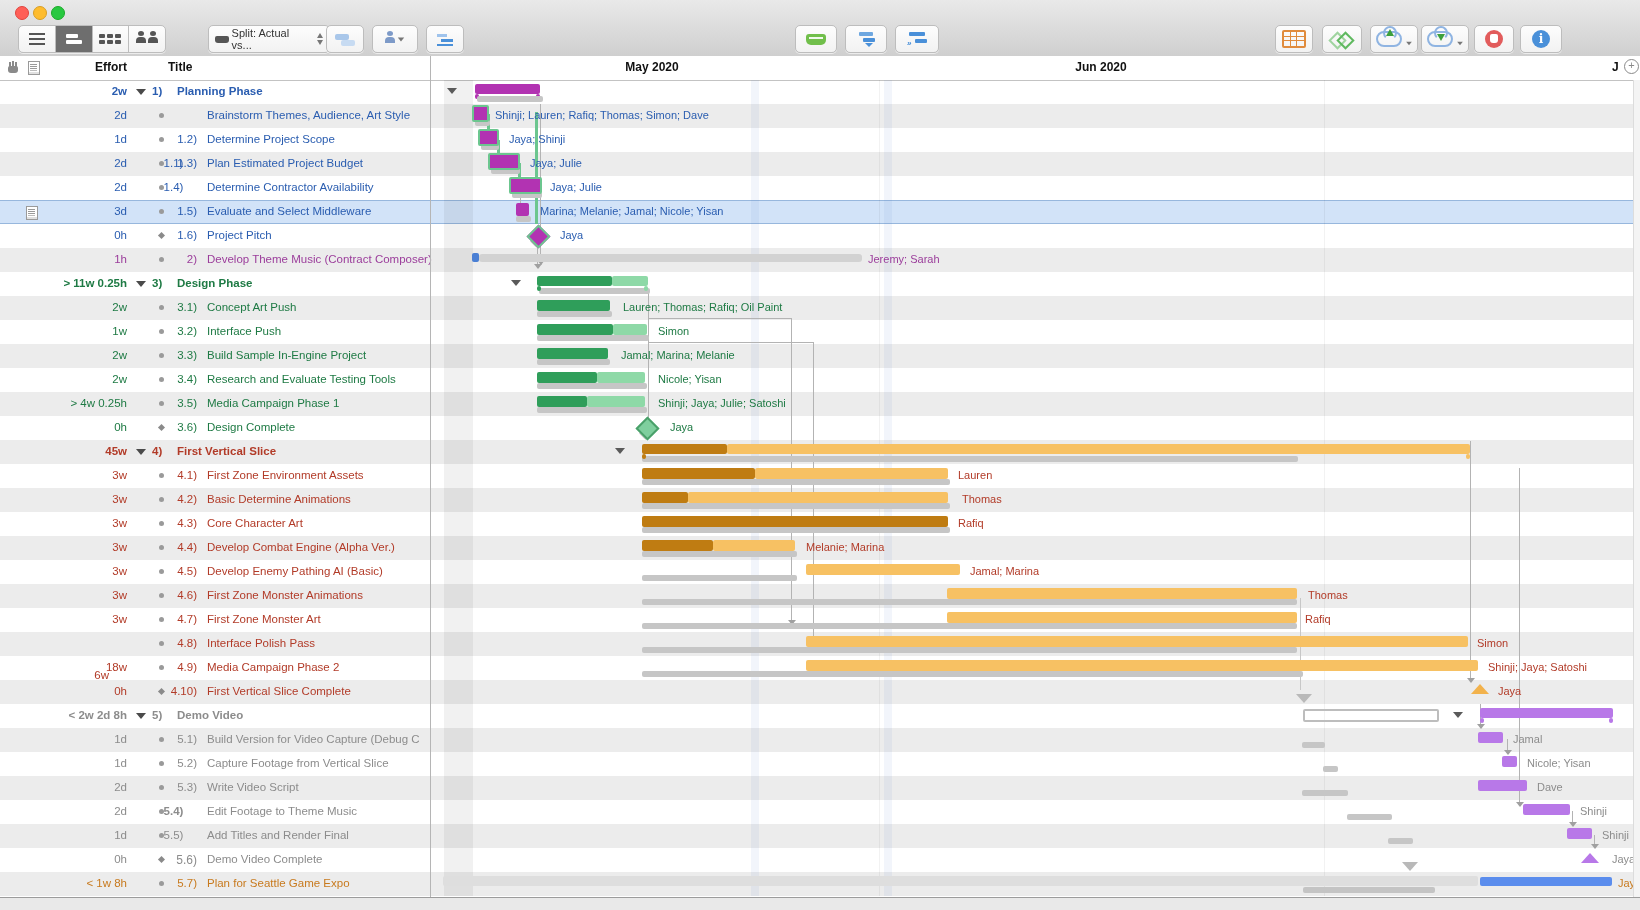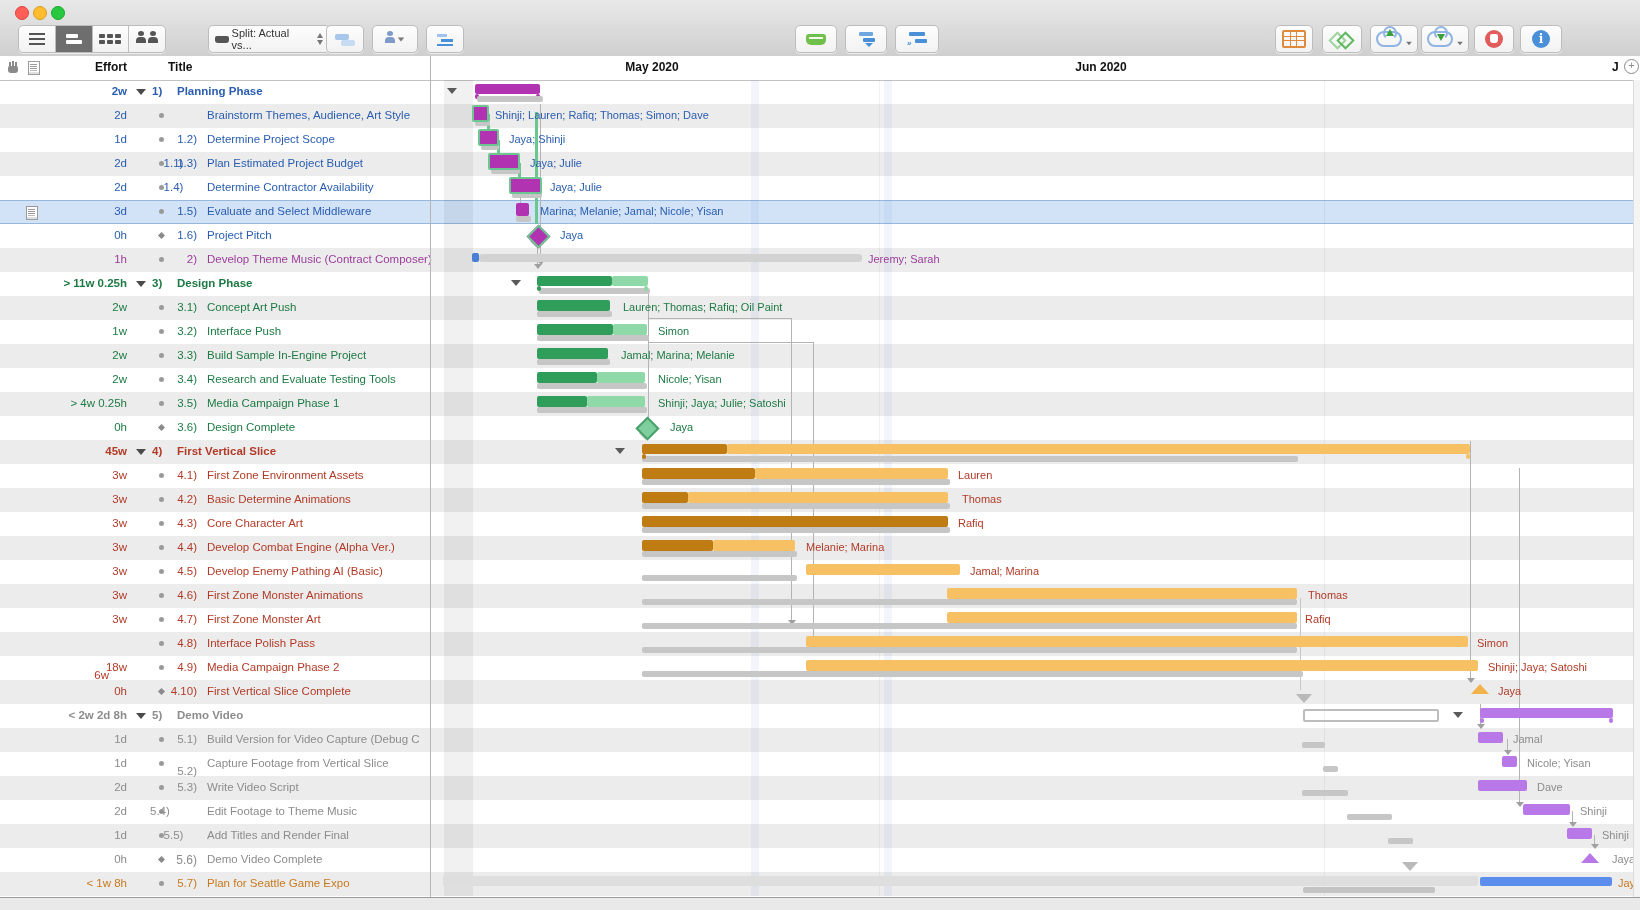--- a/index.html
+++ b/index.html
@@ -502,29 +502,29 @@
       <div class="abs" style="left: 20px; top: 709px; width: 107px; text-align: right; color: rgb(140, 140, 140); font-size: 11.5px; font-weight: bold; white-space: nowrap;">&lt; 2w 2d 8h</div>
       <div class="abs" style="left: 136px; top: 713px; width: 0px; height: 0px; border-left: 5px solid transparent; border-right: 5px solid transparent; border-top: 6px solid rgb(74, 74, 74);"></div>
       <div class="abs" style="left: 152px; top: 709px; color: rgb(140, 140, 140); font-size: 11.5px; font-weight: bold;">5)</div>
       <div class="abs" style="left: 177px; top: 709px; color: rgb(140, 140, 140); font-size: 11.5px; font-weight: bold; white-space: nowrap;">Demo Video</div>
       <div class="abs" style="left: 20px; top: 733px; width: 107px; text-align: right; color: rgb(140, 140, 140); font-size: 11.5px; font-weight: normal; white-space: nowrap;">1d</div>
       <div class="abs" style="left: 159px; top: 737px; width: 5px; height: 5px; background: rgb(154, 154, 154); border-radius: 50%;"></div>
       <div class="abs" style="left: 150px; top: 733px; width: 47px; text-align: right; color: rgb(140, 140, 140); font-size: 11.5px;">5.1)</div>
       <div class="abs" style="left: 207px; top: 733px; color: rgb(140, 140, 140); font-size: 11.5px; white-space: nowrap;">Build Version for Video Capture (Debug C</div>
       <div class="abs" style="left: 20px; top: 757px; width: 107px; text-align: right; color: rgb(140, 140, 140); font-size: 11.5px; font-weight: normal; white-space: nowrap;">1d</div>
       <div class="abs" style="left: 159px; top: 761px; width: 5px; height: 5px; background: rgb(154, 154, 154); border-radius: 50%;"></div>
-      <div class="abs" style="left: 150px; top: 757px; width: 47px; text-align: right; color: rgb(140, 140, 140); font-size: 11.5px; margin-top: 8px;">5.2)</div>
+      <div class="abs" style="left: 150px; top: 757px; width: 47px; text-align: right; color: rgb(140, 140, 140); font-size: 11.5px;">5.2)</div>
       <div class="abs" style="left: 207px; top: 757px; color: rgb(140, 140, 140); font-size: 11.5px; white-space: nowrap;">Capture Footage from Vertical Slice</div>
       <div class="abs" style="left: 20px; top: 781px; width: 107px; text-align: right; color: rgb(140, 140, 140); font-size: 11.5px; font-weight: normal; white-space: nowrap;">2d</div>
       <div class="abs" style="left: 159px; top: 785px; width: 5px; height: 5px; background: rgb(154, 154, 154); border-radius: 50%;"></div>
       <div class="abs" style="left: 150px; top: 781px; width: 47px; text-align: right; color: rgb(140, 140, 140); font-size: 11.5px;">5.3)</div>
       <div class="abs" style="left: 207px; top: 781px; color: rgb(140, 140, 140); font-size: 11.5px; white-space: nowrap;">Write Video Script</div>
       <div class="abs" style="left: 20px; top: 805px; width: 107px; text-align: right; color: rgb(140, 140, 140); font-size: 11.5px; font-weight: normal; white-space: nowrap;">2d</div>
       <div class="abs" style="left: 159px; top: 809px; width: 5px; height: 5px; background: rgb(154, 154, 154); border-radius: 50%;"></div>
-      <div class="abs" style="left: 150px; top: 805px; width: 47px; text-align: left; color: rgb(140, 140, 140); font-size: 11.5px;">5.4)</div>
+      <div class="abs" style="left: 150px; top: 805px; width: 47px; text-align: center; color: rgb(140, 140, 140); font-size: 11.5px; font-weight: bold;">5.4)</div>
       <div class="abs" style="left: 207px; top: 805px; color: rgb(140, 140, 140); font-size: 11.5px; white-space: nowrap;">Edit Footage to Theme Music</div>
       <div class="abs" style="left: 20px; top: 829px; width: 107px; text-align: right; color: rgb(140, 140, 140); font-size: 11.5px; font-weight: normal; white-space: nowrap;">1d</div>
       <div class="abs" style="left: 159px; top: 833px; width: 5px; height: 5px; background: rgb(154, 154, 154); border-radius: 50%;"></div>
       <div class="abs" style="left: 150px; top: 829px; width: 47px; text-align: center; color: rgb(140, 140, 140); font-size: 11.5px;">5.5)</div>
       <div class="abs" style="left: 207px; top: 829px; color: rgb(140, 140, 140); font-size: 11.5px; white-space: nowrap;">Add Titles and Render Final</div>
       <div class="abs" style="left: 20px; top: 853px; width: 107px; text-align: right; color: rgb(140, 140, 140); font-size: 11.5px; font-weight: normal; white-space: nowrap;">0h</div>
       <div class="abs" style="left: 159px; top: 857px; width: 5px; height: 5px; background: rgb(138, 138, 138); transform: rotate(45deg);"></div>
       <div class="abs" style="left: 150px; top: 853px; width: 47px; text-align: right; color: rgb(140, 140, 140); font-size: 12px;">5.6)</div>
       <div class="abs" style="left: 207px; top: 853px; color: rgb(140, 140, 140); font-size: 11.5px; white-space: nowrap;">Demo Video Complete</div>
       <div class="abs" style="left: 20px; top: 877px; width: 107px; text-align: right; color: rgb(200, 122, 30); font-size: 11.5px; font-weight: normal; white-space: nowrap;">&lt; 1w 8h</div>

